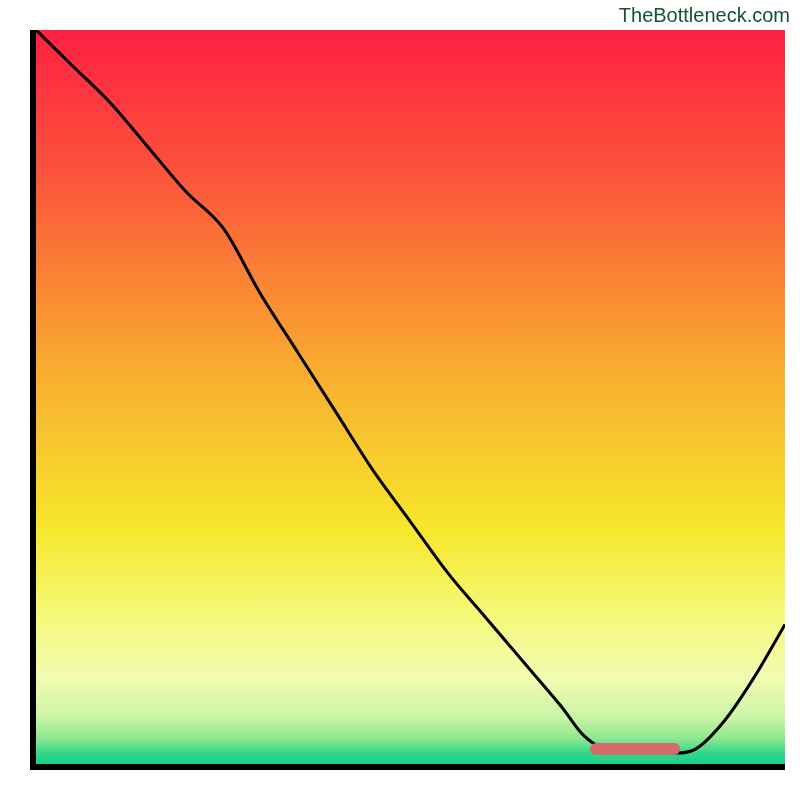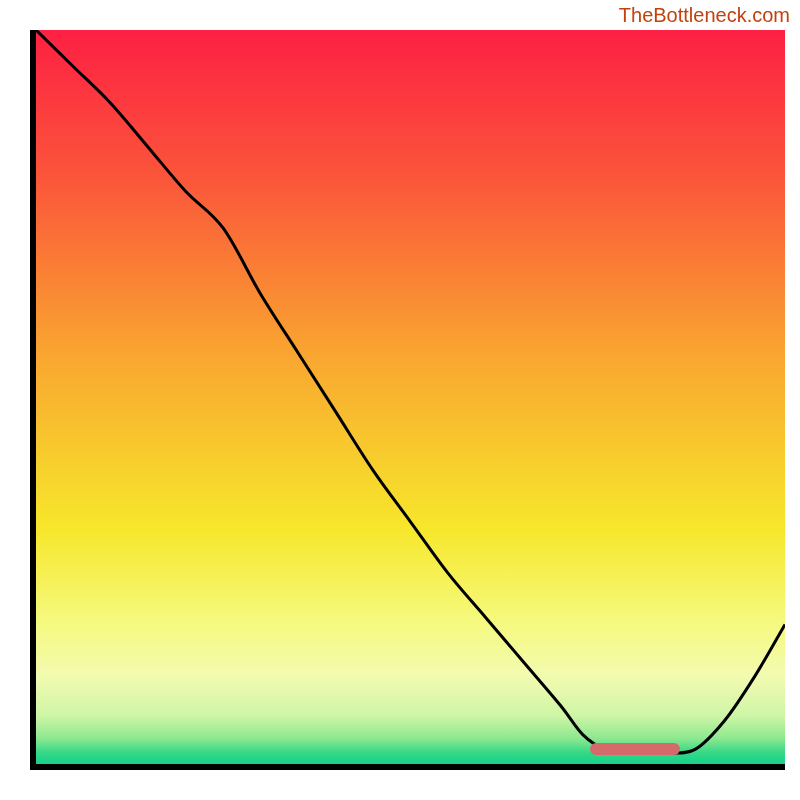--- a/index.html
+++ b/index.html
@@ -13,21 +13,21 @@
   }
   .container {
     position: relative;
     width: 800px;
     height: 800px;
   }
   .watermark {
     position: absolute;
     top: 4px;
     right: 10px;
-    color: #c2410c;
+    color: #14532d;
     font-size: 20px;
     font-weight: 500;
     z-index: 20;
   }
   .plot-frame {
     position: absolute;
     left: 30px;
     top: 30px;
     width: 755px;
     height: 740px;

